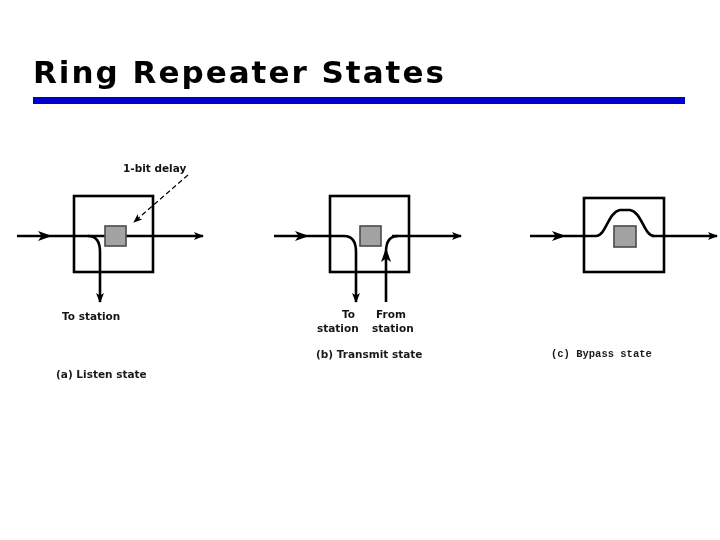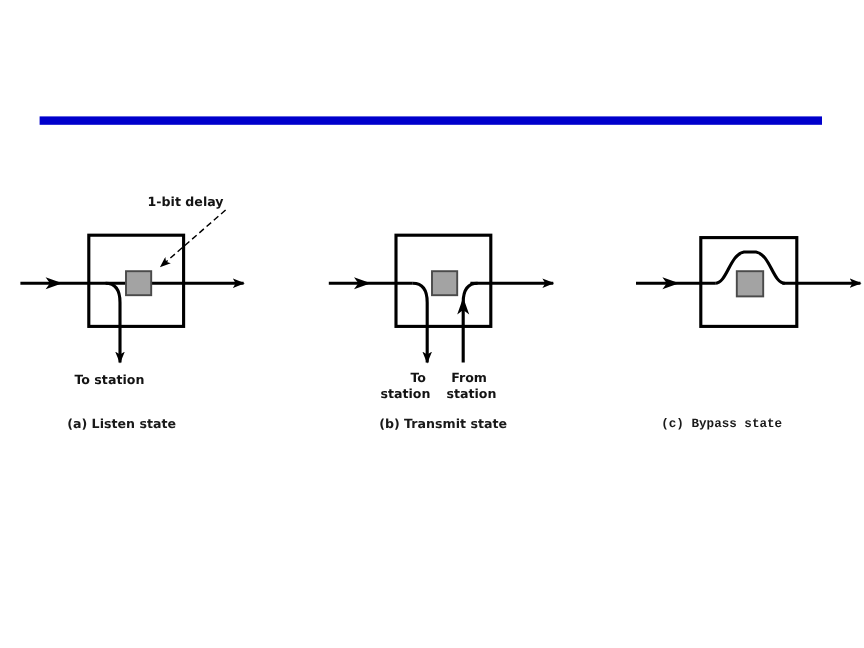--- a/index.html
+++ b/index.html
@@ -61,37 +61,38 @@
     height: 20px;
   }
   .caption {
     position: absolute;
     font-family: "DejaVu Sans", sans-serif;
     font-size: 10.5px;
     font-weight: bold;
     color: #1a1a1a;
     white-space: nowrap;
   }
-  .cap-a { left: 56px; }
+  .cap-a { left: 56px; margin-top: 20px; }
   .cap-b { left: 316px; }
   .cap-c { left: 551px; font-family: Liberation Mono, monospace; }
   svg { display: block; }
   .lbl {
     font-family: "DejaVu Sans", sans-serif;
     font-size: 10.5px;
     font-weight: bold;
     fill: #141414;
   }
 </style>
 </head>
 <body>
 
 <div class="slide">
 
   <div class="title-block">
+    <div class="title-text">Ring Repeater States</div>
     <div class="title-rule"></div>
   </div>
 
   <div class="figure">
     <svg width="720" height="240" viewBox="0 0 720 240">
       <defs>
         <marker id="arrowR" markerWidth="10" markerHeight="8" refX="9" refY="4" orient="auto" markerUnits="userSpaceOnUse">
           <path d="M0,0 L10,4 L0,8 L2.4,4 Z" fill="#000000"></path>
         </marker>
         <marker id="arrowD" markerWidth="10" markerHeight="8" refX="9" refY="4" orient="auto" markerUnits="userSpaceOnUse">

